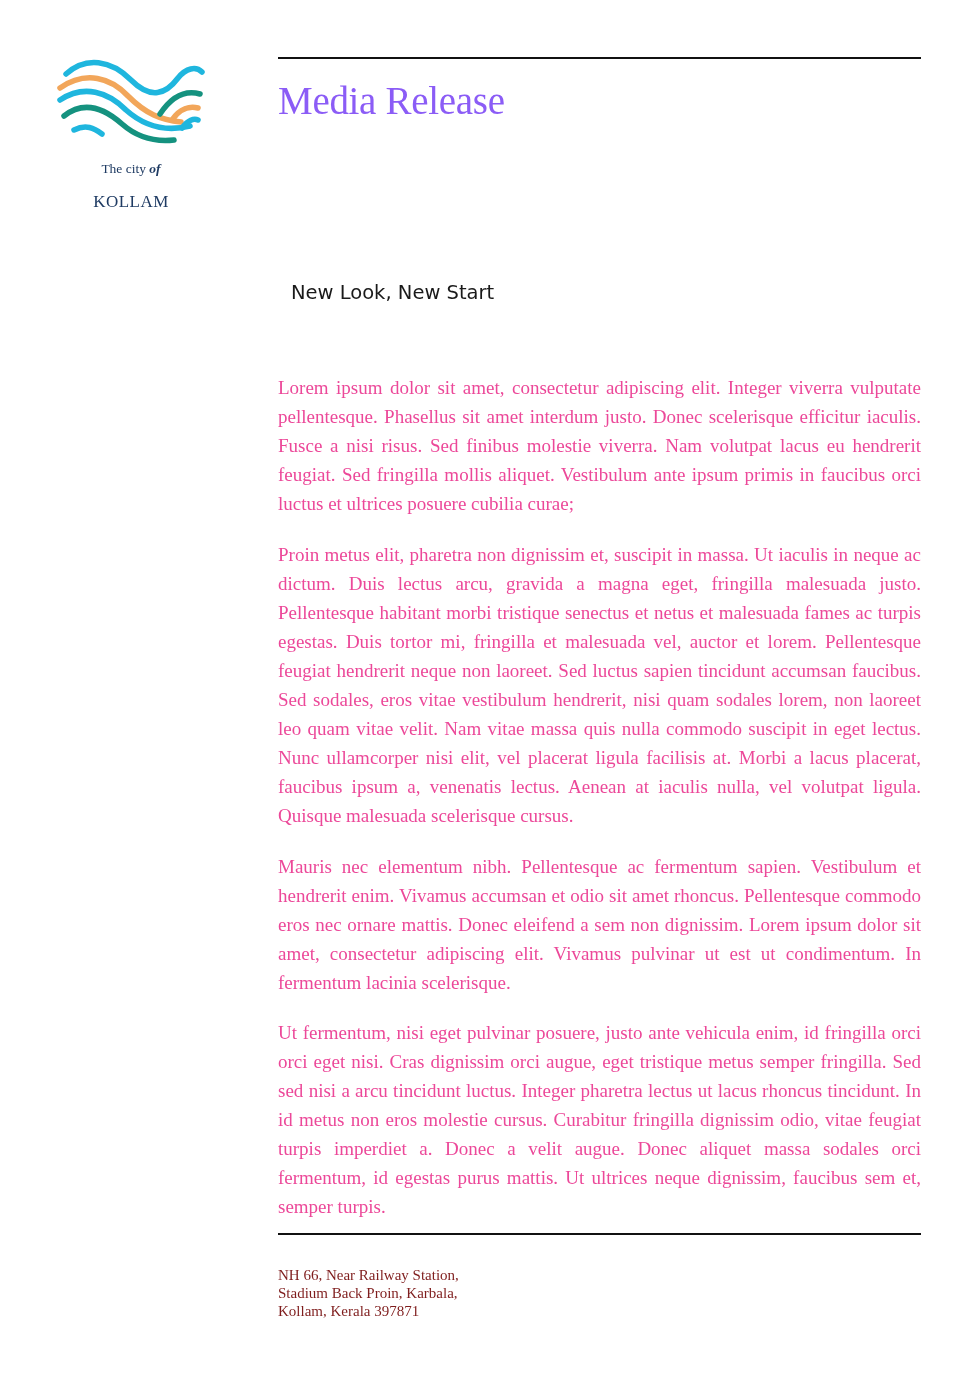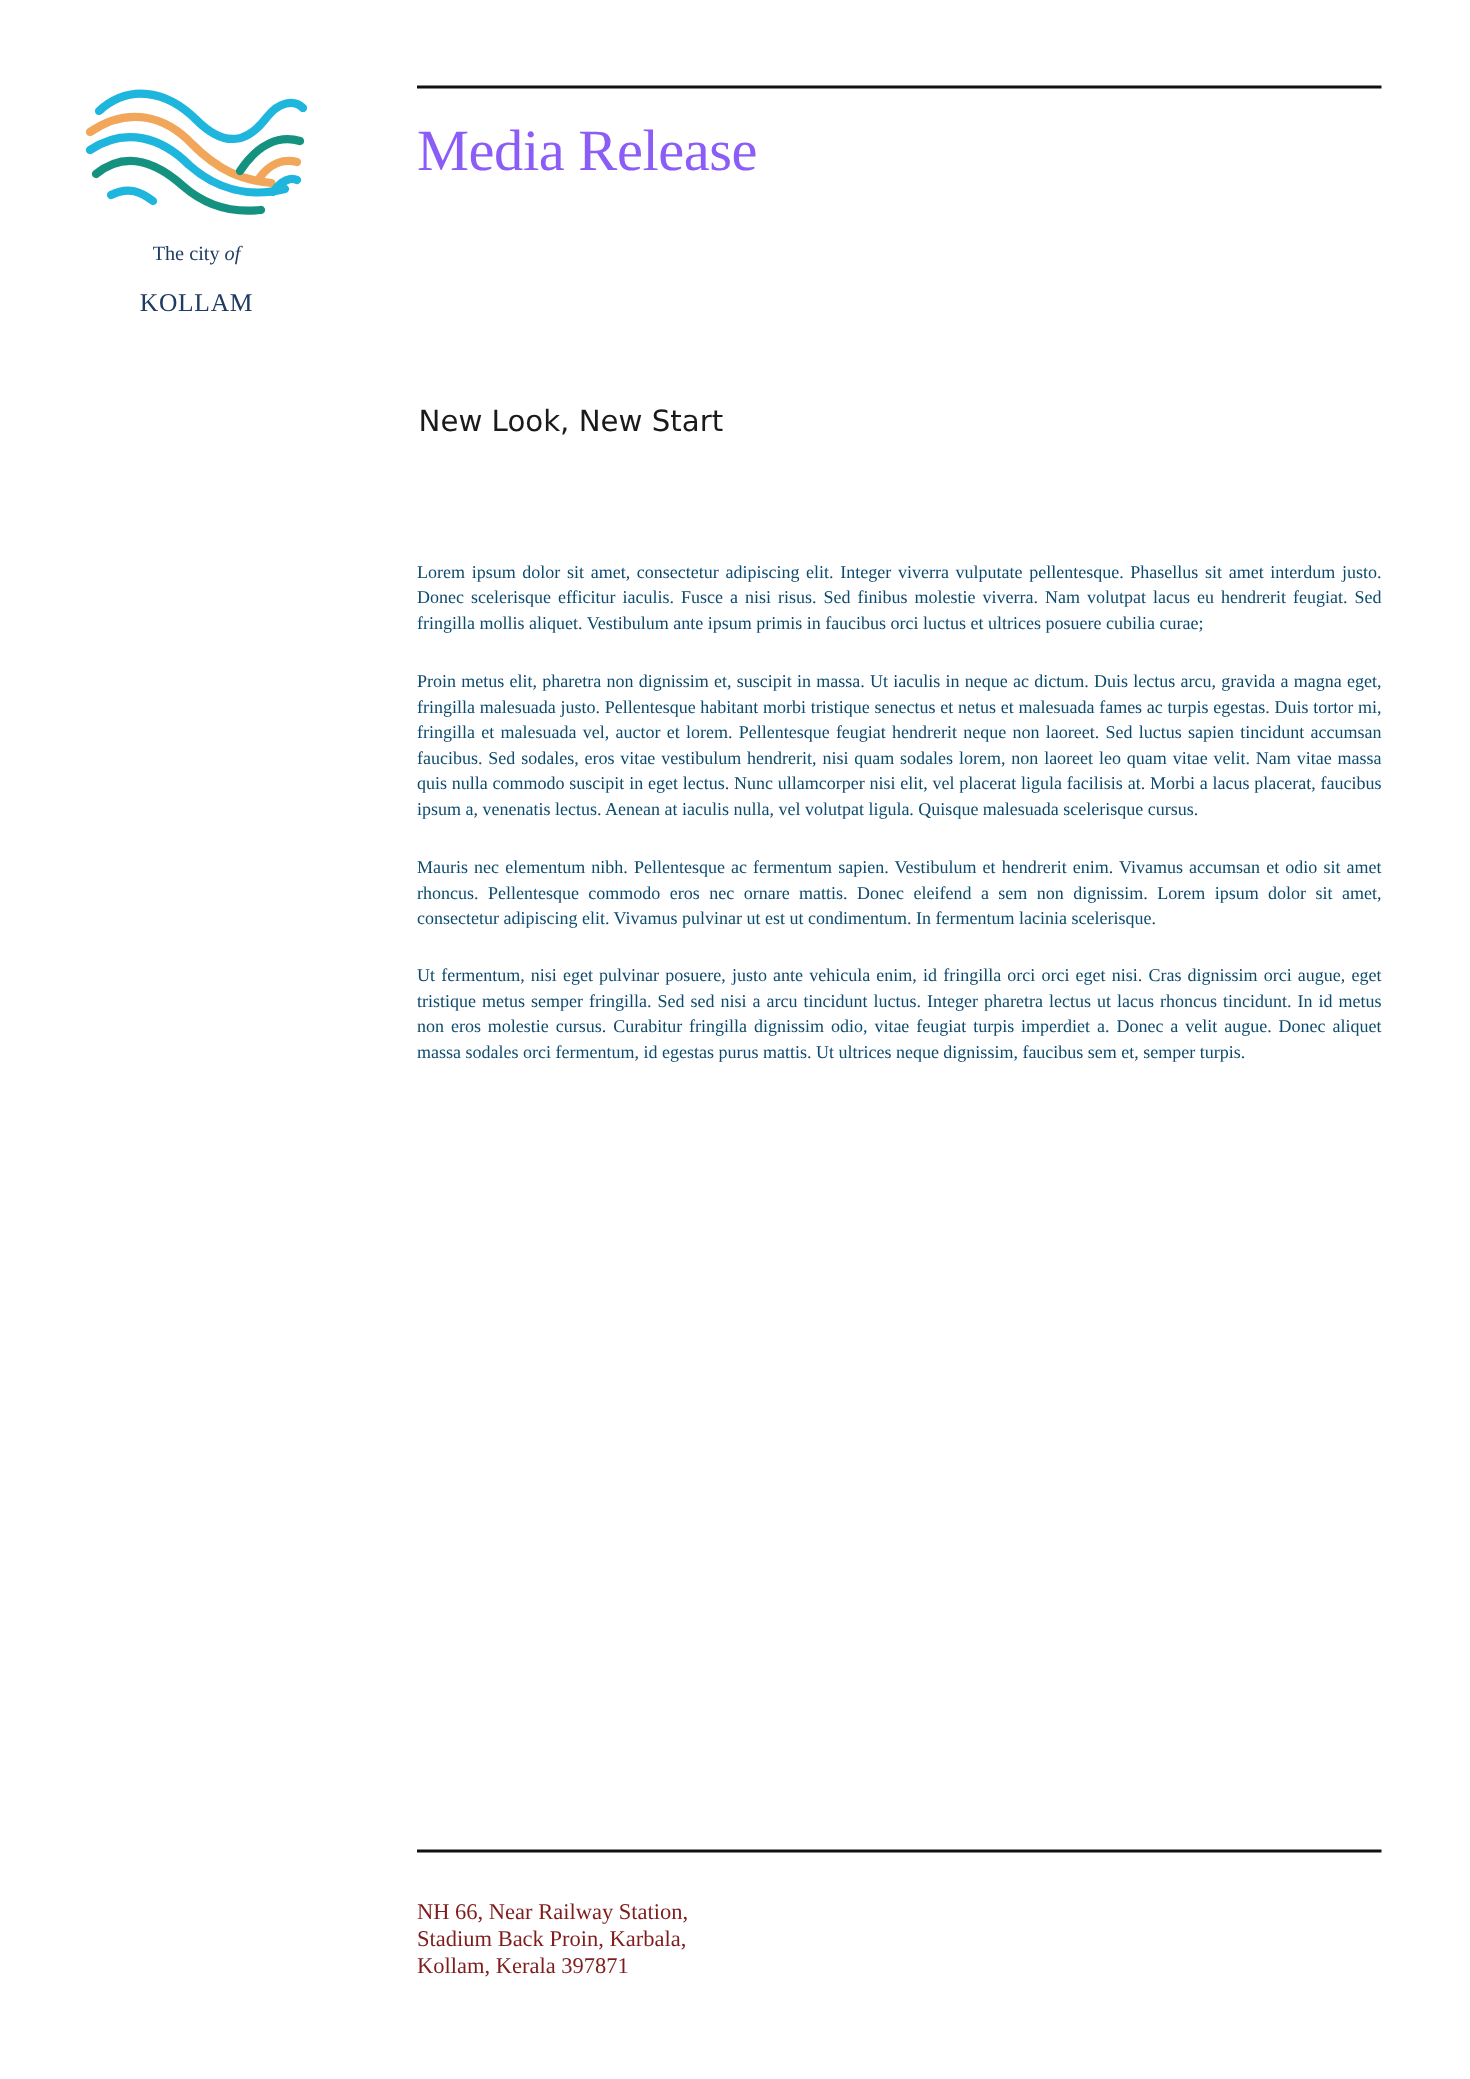--- a/index.html
+++ b/index.html
@@ -35,20 +35,21 @@
       color: #1f3b63;
       font-family: "Liberation Serif", "DejaVu Serif", serif;
       line-height: 1;
     }
     .logo-caption .line1 {
       font-size: 13.5px;
       display: block;
     }
     .logo-caption .line1 em {
       font-style: italic;
+      font-weight: bold;
     }
     .logo-caption .line2 {
       font-size: 17px;
       letter-spacing: 0.5px;
       display: block;
       margin-top: 17px;
     }
     .rule {
       position: absolute;
       left: 278px;
@@ -65,35 +66,35 @@
       font-family: "Liberation Serif", "DejaVu Serif", serif;
       font-weight: normal;
       font-size: 39px;
       letter-spacing: -0.3px;
       color: #8b5cf6;
     }
     .subtitle {
       position: absolute;
       left: 279px;
       top: 269px;
-      margin: 0;
+      margin: 12px;
       font-family: "DejaVu Sans", "Liberation Sans", sans-serif;
       font-weight: normal;
       font-size: 19.5px;
       color: #1a1a1a;
     }
     .body-text {
       position: absolute;
       left: 278px;
       top: 373px;
       width: 643px;
       font-family: "Liberation Serif", "DejaVu Serif", serif;
-      font-size: 12px;
-      line-height: 17px;
-      color: #0c4a6e;
+      font-size: 19px;
+      line-height: 29px;
+      color: #ec4899;
       text-align: justify;
     }
     .body-text p {
       margin: 0 0 21.8px 0;
     }
     .address {
       position: absolute;
       left: 278px;
       top: 1266px;
       font-family: "Liberation Serif", "DejaVu Serif", serif;

